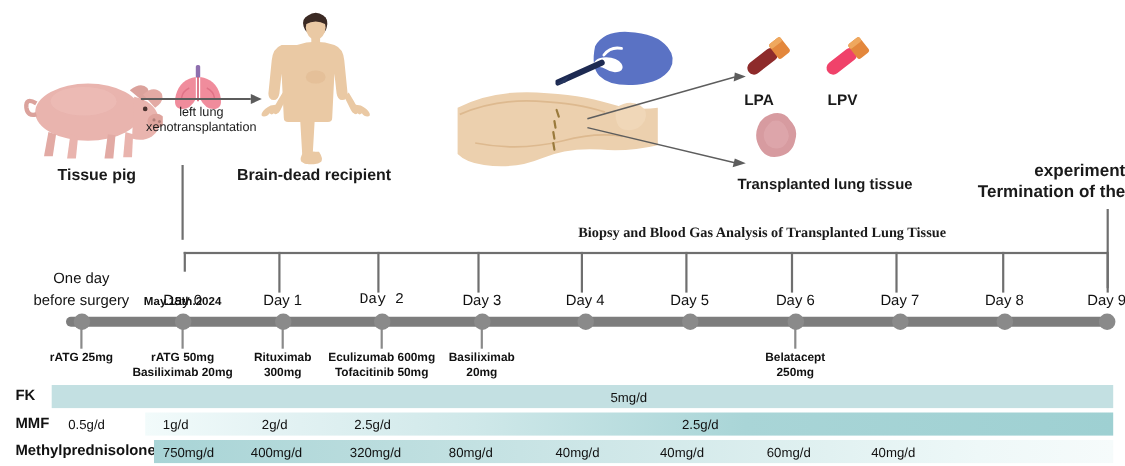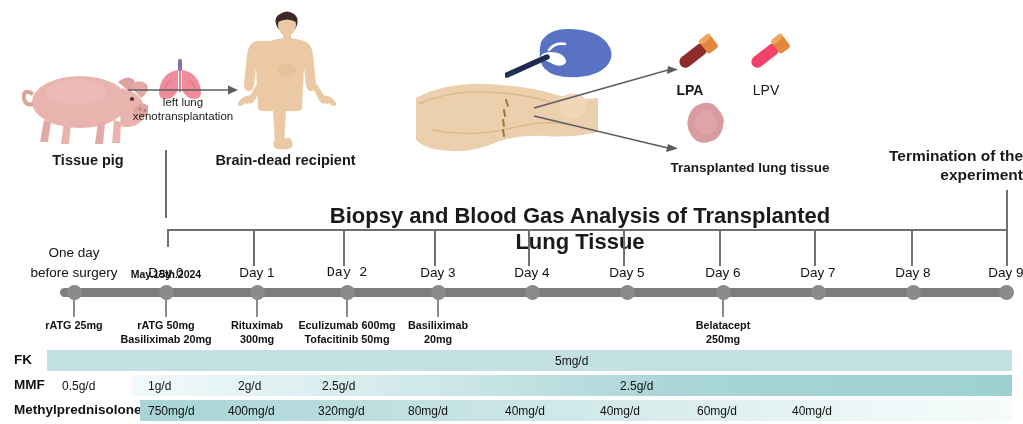--- a/index.html
+++ b/index.html
@@ -10,27 +10,27 @@
     color:#1a1a1a;
   }
   .abs{position:absolute;}
 
   
   #donor-pig-label{left:28px;top:152px;width:120px;text-align:center;font-size:14.5px;font-weight:bold;}
   #recipient-label{left:178px;top:152px;width:215px;text-align:center;font-size:14.5px;font-weight:bold;}
   #xeno-label{left:128px;top:95px;width:110px;text-align:center;font-size:11.5px;font-weight:normal;line-height:1.25;}
 
   #lpa-label{left:660px;top:82px;width:60px;text-align:center;font-size:14px;font-weight:bold;}
-  #lpv-label{left:735px;top:82px;width:62px;text-align:center;font-size:14px;font-weight:normal;}
+  #lpv-label{left:735px;top:82px;width:62px;text-align:center;font-size:14px;font-weight:bold;}
   #tissue-label{left:620px;top:160px;width:260px;text-align:center;font-size:13.5px;font-weight:bold;}
 
   #termination-label{left:845px;top:146px;width:178px;text-align:right;font-size:15.5px;font-weight:bold;line-height:1.25;}
 
   
-  #analysis-title{left:300px;top:203px;width:560px;text-align:center;font-size:22px;font-weight:bold;}
+  #analysis-title{left:300px;top:203px;width:560px;text-align:right;font-size:13px;font-weight:bold;font-family:Liberation Serif, serif;}
   .bracket-line{background:#6f6f6f;}
   .tick{position:absolute;width:1.6px;background:#6f6f6f;}
 
   
   #axis-bar{left:60px;top:288px;width:952px;height:9px;background:#7d7d7d;border-radius:5px;}
   .node{position:absolute;width:15px;height:15px;border-radius:50%;background:#8a8a8a;top:285px;}
   .day-label{position:absolute;text-align:center;font-size:13.5px;color:#111;}
   .sub-date{position:absolute;text-align:center;font-size:10.5px;font-weight:bold;color:#111;}
   .drug-label{position:absolute;text-align:center;font-size:10.8px;font-weight:bold;line-height:1.3;color:#111;}
   .stem{position:absolute;width:1.5px;background:#8a8a8a;}
@@ -147,22 +147,22 @@
 </svg>
 <div class="abs" id="lpv-label">LPV</div>
 
 <svg class="art" style="left:684px;top:100px;" width="44" height="48" viewBox="0 0 44 48">
   <path d="M16 4 q12 -4 18 5 q8 8 5 18 q-2 12 -14 15 q-12 3 -18 -7 q-6 -10 -2 -20 q3 -8 11 -11 z" fill="#d79ba0"></path>
   <path d="M18 10 q8 -2 12 5 q5 7 2 13 q-3 7 -10 7 q-8 0 -11 -8 q-3 -9 7 -17 z" fill="#e0aaae" opacity="0.7"></path>
 </svg>
 <div class="abs" id="tissue-label">Transplanted lung tissue</div>
 
 <div class="abs" id="termination-label">
+  <div>experiment</div>
   <div>Termination of the</div>
-  <div>experiment</div>
 </div>
 <div class="abs tick" style="left:1006px;top:190px;height:72px;"></div>
 
 <div class="abs tick" style="left:165px;top:150px;height:68px;"></div>
 
 <div class="abs" id="analysis-title">Biopsy and Blood Gas Analysis of Transplanted Lung Tissue</div>
 <div class="abs bracket-line" style="left:167px;top:229px;width:840px;height:1.6px;"></div>
 
 <div class="abs tick" style="left:167px;top:229px;height:18px;"></div>
 <div class="abs tick" style="left:253px;top:229px;height:37px;"></div>

